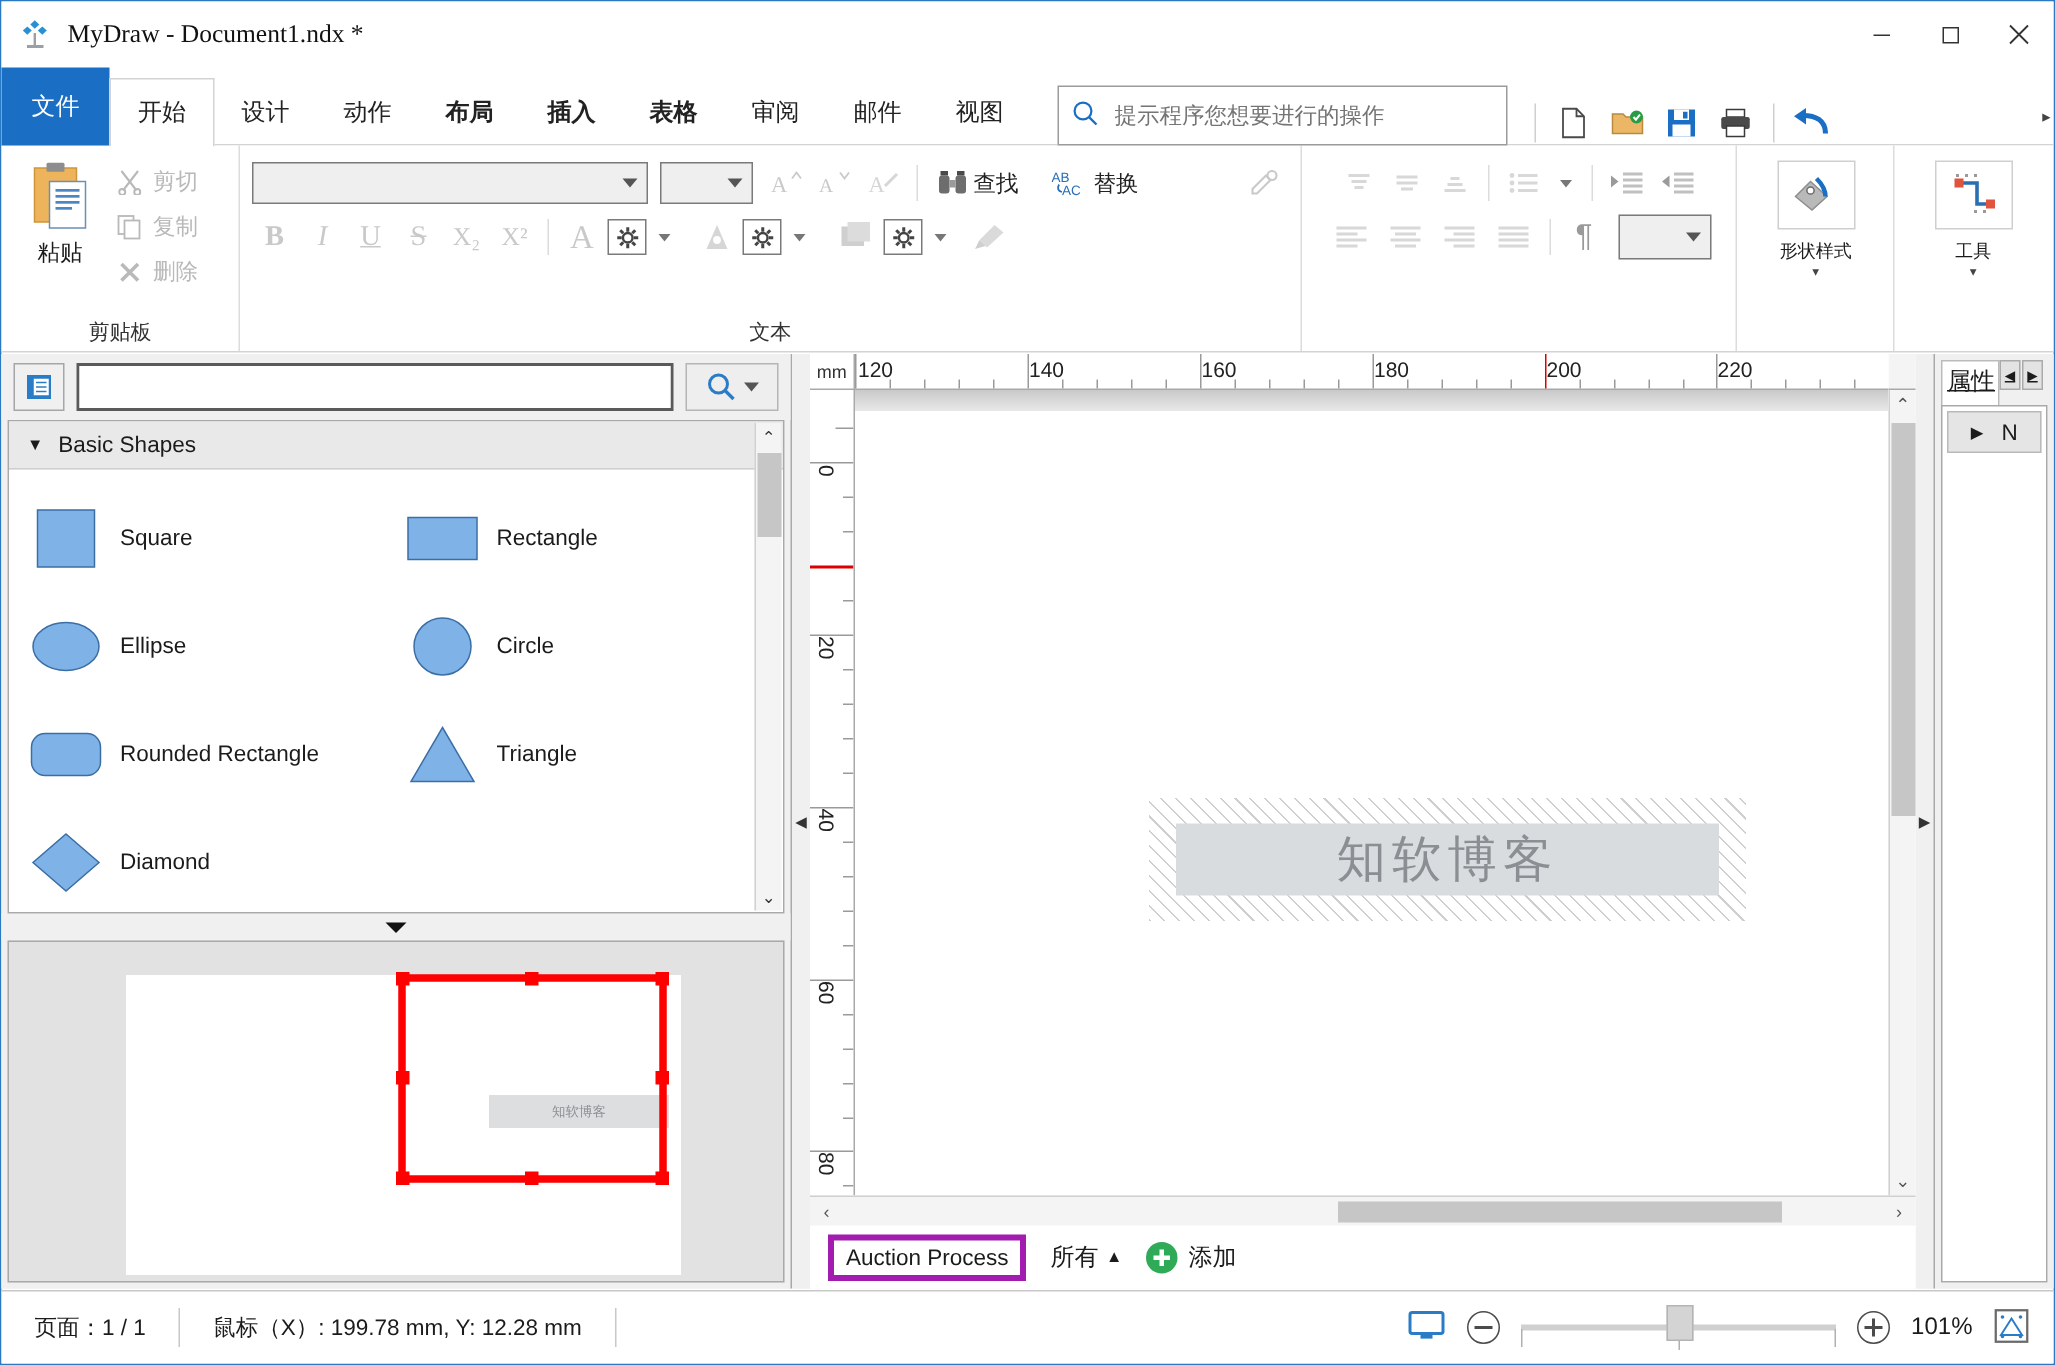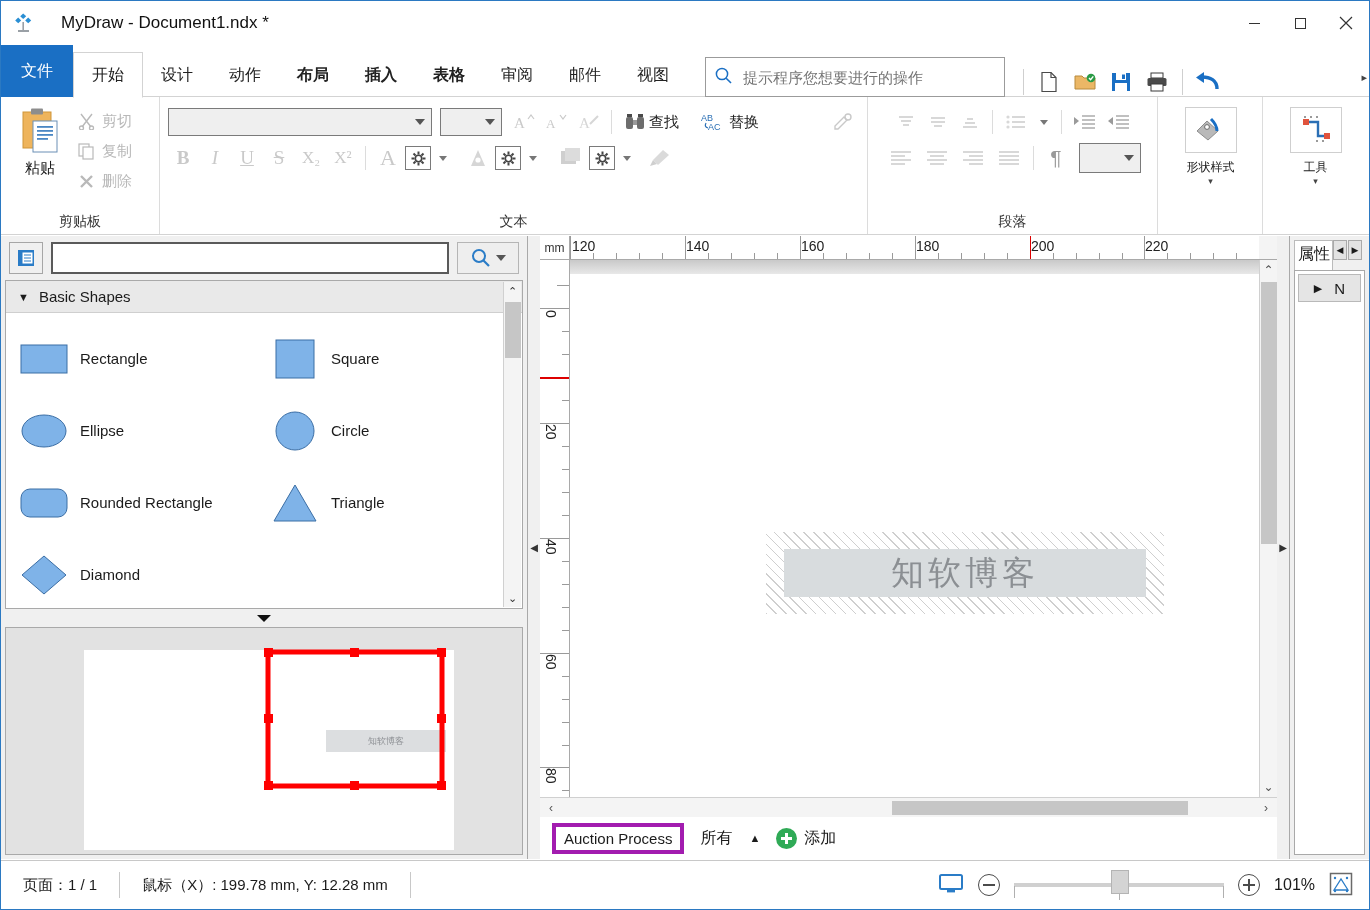--- a/index.html
+++ b/index.html
@@ -9,21 +9,21 @@
     font-family:"Liberation Sans", sans-serif;
     font-size:13px; color:#1b1b1b;
     background:#ffffff;
     overflow:hidden;
     -webkit-font-smoothing:antialiased;
   }
   #app { width:1370px; height:910px; position:relative; border:1px solid #2b79c2; background:#fff; }
 
   
   .titlebar { height:44px; display:flex; align-items:center; background:#fff; position:relative; }
-  .title-left { display:flex; align-items:center; padding-left:12px; gap:26px; }
+  .title-left { display:flex; align-items:center; padding-left:12px; gap:10px;font-family:Liberation Serif, serif; }
   .app-logo { width:22px; height:22px; position:relative; }
   .title-text { font-size:17px; color:#111; }
   .win-btns { position:absolute; right:0; top:0; height:44px; display:flex; }
   .win-btn { width:46px; height:44px; display:flex; align-items:center; justify-content:center; }
   .win-btn svg { display:block; }
 
   
   .tabstrip { height:52px; display:flex; align-items:flex-end; background:#fff; position:relative; }
   .tabstrip::after { content:""; position:absolute; left:0; right:0; bottom:0; height:1px; background:#d3d3d3; }
   .tab-file {
@@ -132,30 +132,30 @@
   .vscroll { width:18px; background:#f4f4f4; border-left:1px solid #d0d0d0; position:relative; display:flex; flex-direction:column; justify-content:space-between; align-items:center; }
   .vscroll .arrow { height:20px; display:flex; align-items:center; justify-content:center; font-size:12px; color:#555; }
   .vscroll .thumb { position:absolute; top:22px; width:16px; height:262px; background:#c6c6c6; }
   .hscroll { height:20px; background:#f4f4f4; border-top:1px solid #d0d0d0; display:flex; align-items:center; position:relative; }
   .hscroll .arrow { width:22px; text-align:center; font-size:12px; color:#555; }
   .hscroll .track { flex:1; position:relative; height:14px; }
   .hscroll .thumb { position:absolute; left:330px; top:0; width:296px; height:14px; background:#c6c6c6; }
 
   .tabrow { height:42px; display:flex; align-items:center; gap:16px; padding:0 12px; background:#fff; }
   .sheet-tab { border:4px solid #a21caf; background:#fff; padding:3px 8px; font-size:15px; }
-  .all-btn { display:flex; align-items:center; gap:17px; font-size:16px; }
+  .all-btn { display:flex; align-items:center; gap:5px; font-size:16px; }
   .add-btn { display:flex; align-items:center; gap:7px; font-size:16px; }
   .plus-ic { width:21px; height:21px; border-radius:50%; background:#2faa56; position:relative; }
   .plus-ic::before, .plus-ic::after { content:""; position:absolute; background:#fff; }
   .plus-ic::before { left:5px; right:5px; top:9.5px; height:3px; }
   .plus-ic::after { top:5px; bottom:5px; left:9px; width:3px; }
 
   
   .rightdock { width:80px; border-left:1px solid #a9a9a9; background:#f0f0f0; display:flex; flex-direction:column; padding:4px; }
-  .rd-tabs { display:flex; align-items:flex-start; gap:0; height:30px; }
+  .rd-tabs { display:flex; align-items:flex-start; gap:0; height:30px;text-decoration:underline; }
   .rd-tab { background:#fff; border:1px solid #bbb; border-bottom:0; padding:3px 2px 4px 3px; font-size:16px; overflow:hidden; white-space:nowrap; height:30px; }
   .rd-nav { display:flex; gap:1px; }
   .rd-nav .nb { width:14px; height:20px; background:#e3e3e3; border:1px solid #aaa; display:flex; align-items:center; justify-content:center; font-size:9px; }
   .rd-body { flex:1; border:1px solid #a9a9a9; background:#fff; padding:3px; }
   .rd-item { height:28px; background:#e5e5e5; border:1px solid #b9b9b9; display:flex; align-items:center; justify-content:center; gap:12px; font-size:15px; }
 
   .dock-handle { width:12px; display:flex; align-items:center; justify-content:center; background:#f0f0f0; font-size:10px; color:#333; }
 
   
   .statusbar { position:absolute; left:0; right:0; bottom:0; height:49px; border-top:1px solid #c8c8c8; background:#fff; display:flex; align-items:center; }
@@ -568,21 +568,20 @@
                 </g>
               </svg>
           </span>
           <span class="vsep"></span>
           <span class="tbtn" style="font-size:21px;color:#9a9a9a">¶</span>
           <div class="combo" style="width:62px; margin-left:6px; height:30px">
               <span class="caret"></span>
             </div>
         </div>
       </div>
-      <div class="rgroup-label">段落</div>
     </div>
 
     <div class="rgroup" style="width:105px">
       <div class="bigbtn" style="width:105px">
         <span class="box">
           <svg width="36" height="32" viewBox="0 0 36 32">
             <polygon points="4,17 14,7 25,17 15,26" fill="#b9b9b9" stroke="#8d8d8d"></polygon>
             <path d="M18 5 q6 6 6 12" stroke="#1a6fc4" stroke-width="3" fill="none"></path>
             <circle cx="14" cy="13" r="2.4" fill="#fff" stroke="#6a6a6a"></circle>
           </svg>
@@ -642,29 +641,29 @@
       </div>
 
       <div class="shape-panel">
         <div class="shape-head">
           <span style="font-size:11px">▼</span>
           <span>Basic Shapes</span>
         </div>
         <div class="shape-grid">
           <div class="shape-cell">
             <span class="sw"><svg width="48" height="40" viewBox="0 0 48 40">
+                  <rect x="5" y="1" width="38" height="38" fill="#7fb3e8" stroke="#3b6ea5"></rect>
+                </svg></span>
+            <span class="nm">Square</span>
+          </div>
+          <div class="shape-cell">
+            <span class="sw"><svg width="48" height="40" viewBox="0 0 48 40">
                   <rect x="1" y="6" width="46" height="28" fill="#7fb3e8" stroke="#3b6ea5"></rect>
                 </svg></span>
             <span class="nm">Rectangle</span>
-          </div>
-          <div class="shape-cell">
-            <span class="sw"><svg width="48" height="40" viewBox="0 0 48 40">
-                  <rect x="5" y="1" width="38" height="38" fill="#7fb3e8" stroke="#3b6ea5"></rect>
-                </svg></span>
-            <span class="nm">Square</span>
           </div>
           <div class="shape-cell">
             <span class="sw"><svg width="48" height="40" viewBox="0 0 48 40">
                   <ellipse cx="24" cy="20" rx="22" ry="16" fill="#7fb3e8" stroke="#3b6ea5"></ellipse>
                 </svg></span>
             <span class="nm">Ellipse</span>
           </div>
           <div class="shape-cell">
             <span class="sw"><svg width="48" height="40" viewBox="0 0 48 40">
                   <circle cx="24" cy="20" r="19" fill="#7fb3e8" stroke="#3b6ea5"></circle>

